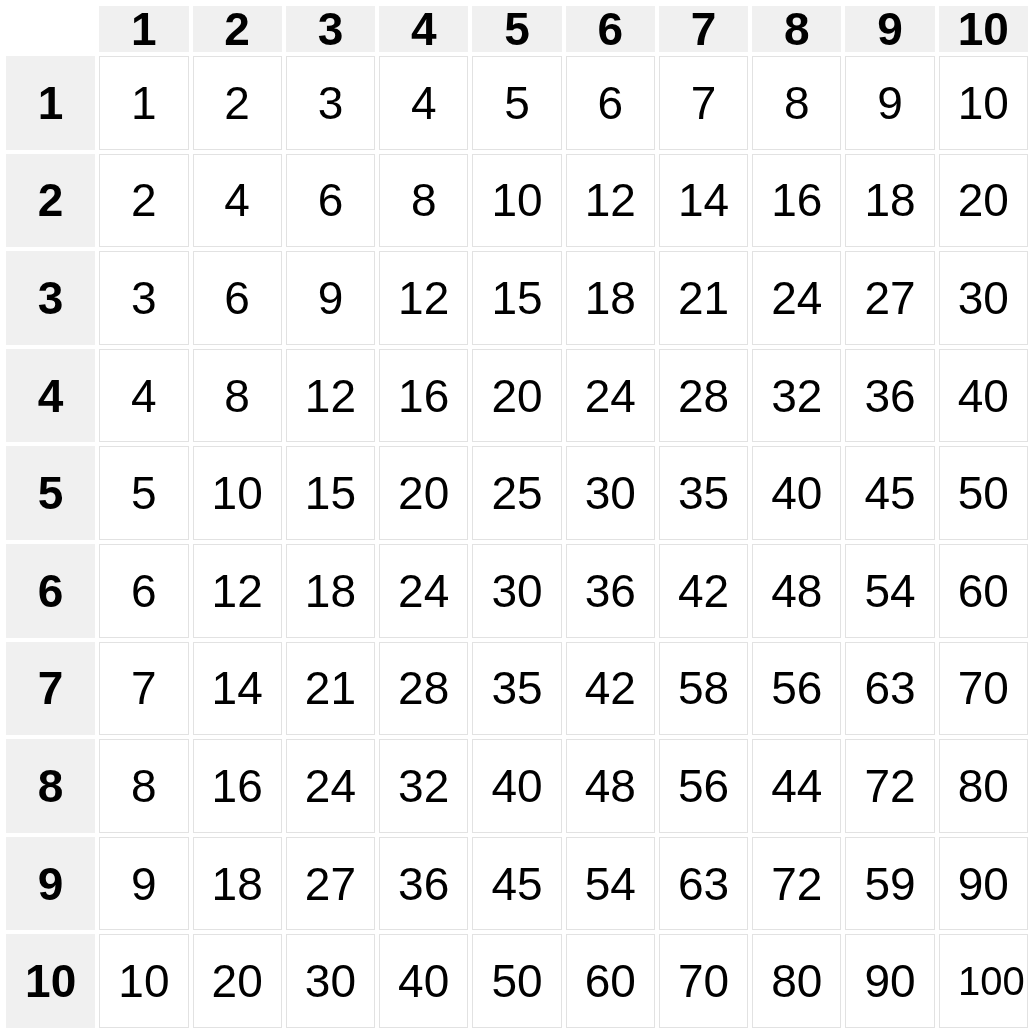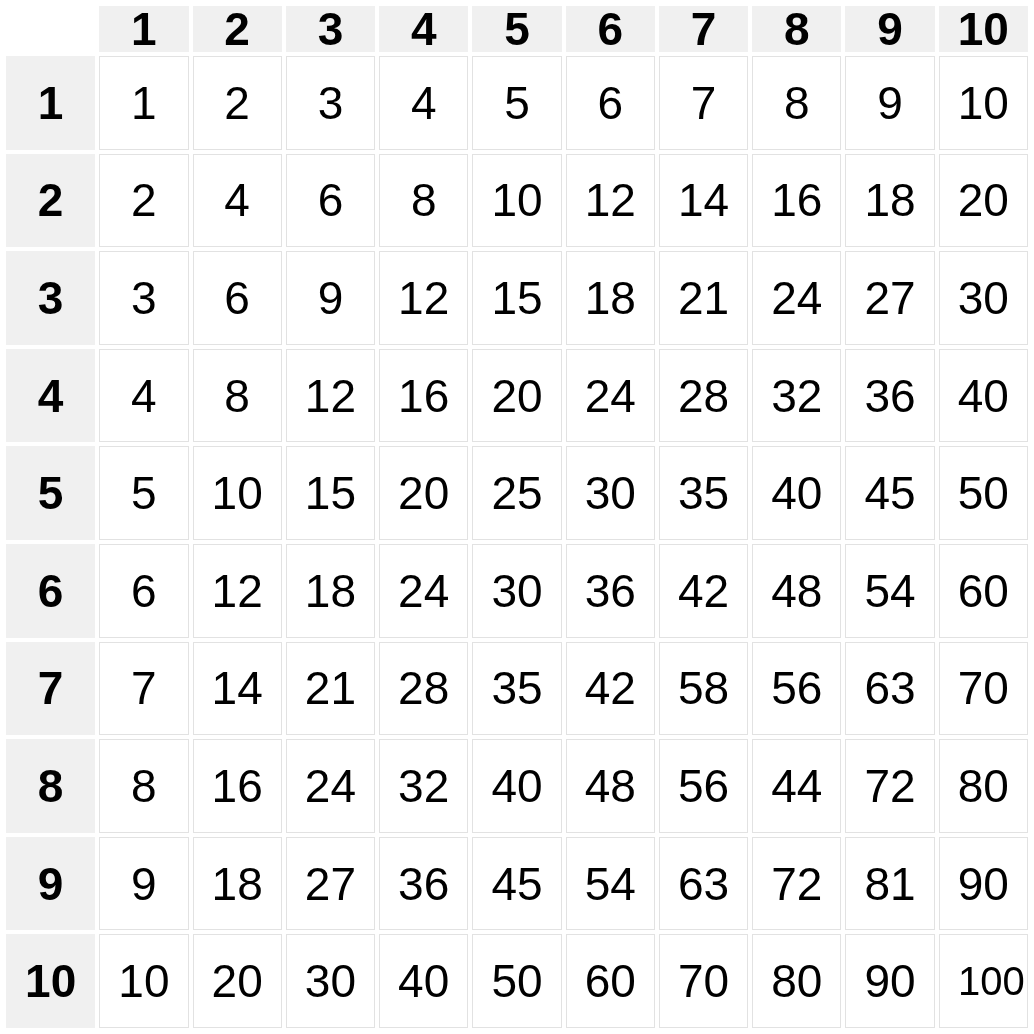--- a/index.html
+++ b/index.html
@@ -176,21 +176,21 @@
     <tr>
       <th>9</th>
       <td>9</td>
       <td>18</td>
       <td>27</td>
       <td>36</td>
       <td>45</td>
       <td>54</td>
       <td>63</td>
       <td>72</td>
-      <td>81</td>
+      <td>59</td>
       <td>90</td>
     </tr>
     <tr>
       <th>10</th>
       <td>10</td>
       <td>20</td>
       <td>30</td>
       <td>40</td>
       <td>50</td>
       <td>60</td>

